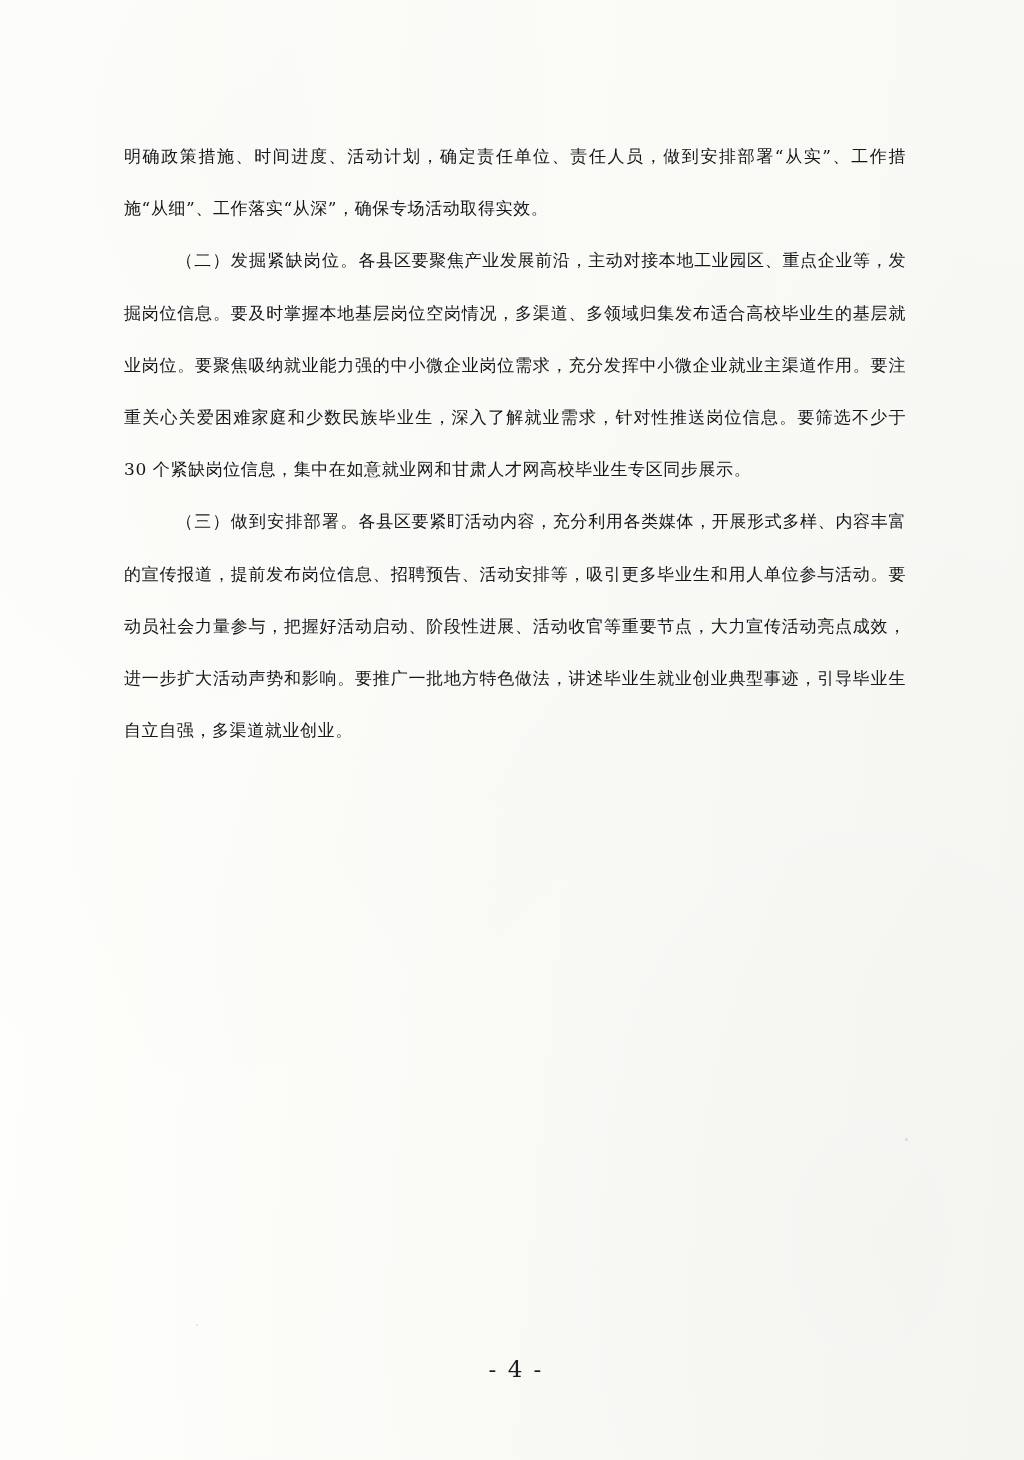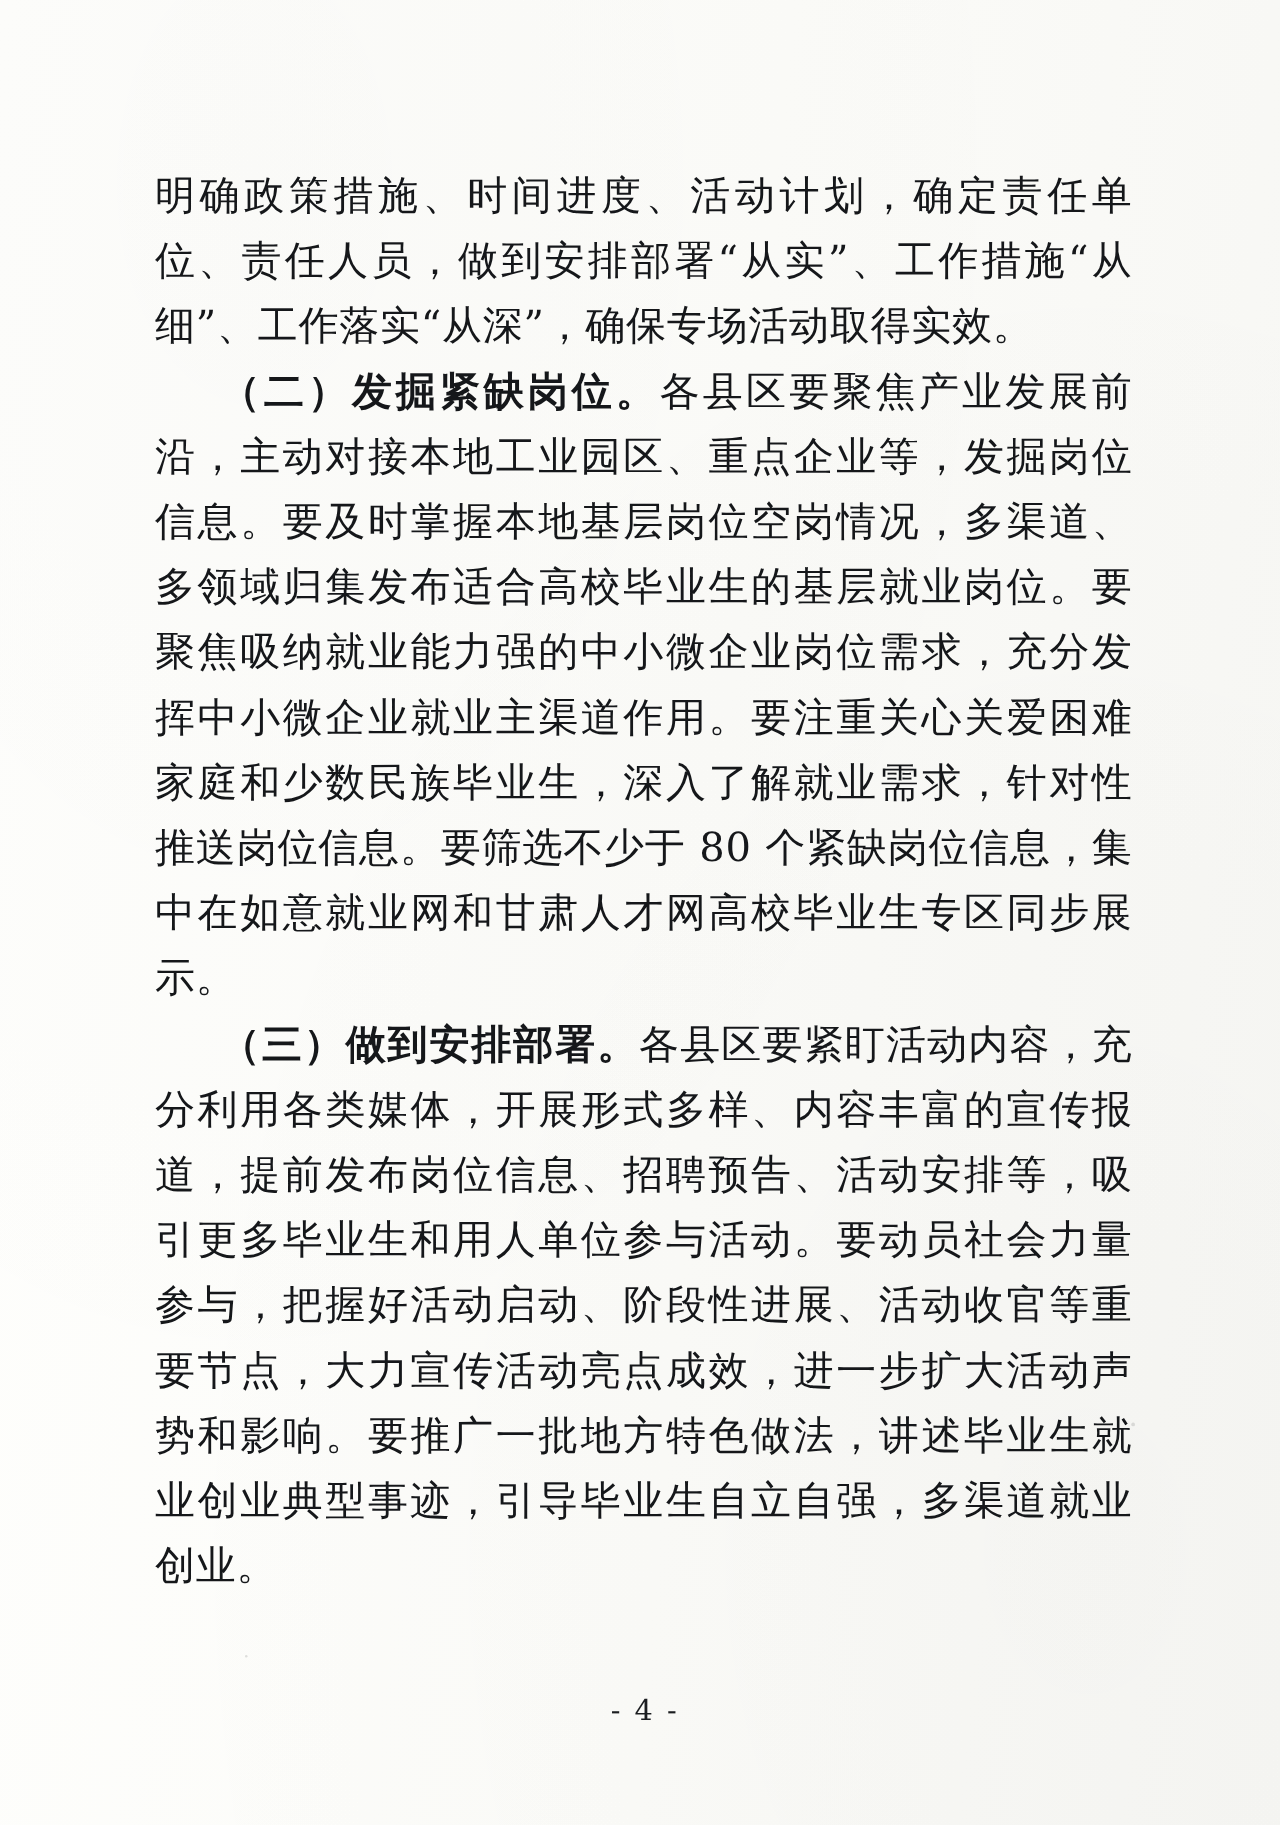--- a/index.html
+++ b/index.html
@@ -28,36 +28,36 @@
     position: absolute;
     inset: 0;
     background:
       radial-gradient(ellipse at 20% 10%, rgba(0,0,0,0.012), rgba(0,0,0,0) 60%),
       radial-gradient(ellipse at 85% 85%, rgba(0,0,0,0.015), rgba(0,0,0,0) 65%),
       linear-gradient(95deg, #fefefc 0%, #fbfbf8 55%, #f7f7f4 100%);
     pointer-events: none;
   }
   .body-text {
     position: relative;
-    font-size: 32px;
+    font-size: 17px;
     line-height: 52.2px;
     letter-spacing: 0.6px;
     text-align: justify;
     text-justify: inter-character;
     color: #15171a;
   }
   .para {
     margin: 0;
     text-indent: 0;
   }
   .para.indent {
     text-indent: 52px;
   }
   .heading-run {
-    font-weight: bold;
+    font-weight: normal;
     letter-spacing: 1.2px;
   }
   .page-number {
     position: absolute;
     left: 0;
     right: 0;
     bottom: 78px;
     text-align: center;
     font-size: 23px;
     letter-spacing: 2px;
@@ -84,21 +84,21 @@
   <div class="speck" style="left:196px; top:1324px; width:2px; height:2px;"></div>
   <div class="speck" style="left:742px; top:262px; width:2px; height:2px;"></div>
 
   <div class="body-text">
 
     <p class="para">
       <span>明确政策措施、时间进度、活动计划，确定责任单位、责任人员，做到安排部署“从实”、工作措施“从细”、工作落实“从深”，确保专场活动取得实效。</span>
     </p>
 
     <p class="para indent">
-      <span class="heading-run">（二）发掘紧缺岗位。</span><span>各县区要聚焦产业发展前沿，主动对接本地工业园区、重点企业等，发掘岗位信息。要及时掌握本地基层岗位空岗情况，多渠道、多领域归集发布适合高校毕业生的基层就业岗位。要聚焦吸纳就业能力强的中小微企业岗位需求，充分发挥中小微企业就业主渠道作用。要注重关心关爱困难家庭和少数民族毕业生，深入了解就业需求，针对性推送岗位信息。要筛选不少于 80 个紧缺岗位信息，集中在如意就业网和甘肃人才网高校毕业生专区同步展示。</span>
+      <span class="heading-run">（二）发掘紧缺岗位。</span><span>各县区要聚焦产业发展前沿，主动对接本地工业园区、重点企业等，发掘岗位信息。要及时掌握本地基层岗位空岗情况，多渠道、多领域归集发布适合高校毕业生的基层就业岗位。要聚焦吸纳就业能力强的中小微企业岗位需求，充分发挥中小微企业就业主渠道作用。要注重关心关爱困难家庭和少数民族毕业生，深入了解就业需求，针对性推送岗位信息。要筛选不少于 30 个紧缺岗位信息，集中在如意就业网和甘肃人才网高校毕业生专区同步展示。</span>
     </p>
 
     <p class="para indent">
       <span class="heading-run">（三）做到安排部署。</span><span>各县区要紧盯活动内容，充分利用各类媒体，开展形式多样、内容丰富的宣传报道，提前发布岗位信息、招聘预告、活动安排等，吸引更多毕业生和用人单位参与活动。要动员社会力量参与，把握好活动启动、阶段性进展、活动收官等重要节点，大力宣传活动亮点成效，进一步扩大活动声势和影响。要推广一批地方特色做法，讲述毕业生就业创业典型事迹，引导毕业生自立自强，多渠道就业创业。</span>
     </p>
 
 
   </div>
 
   <div class="page-number">

